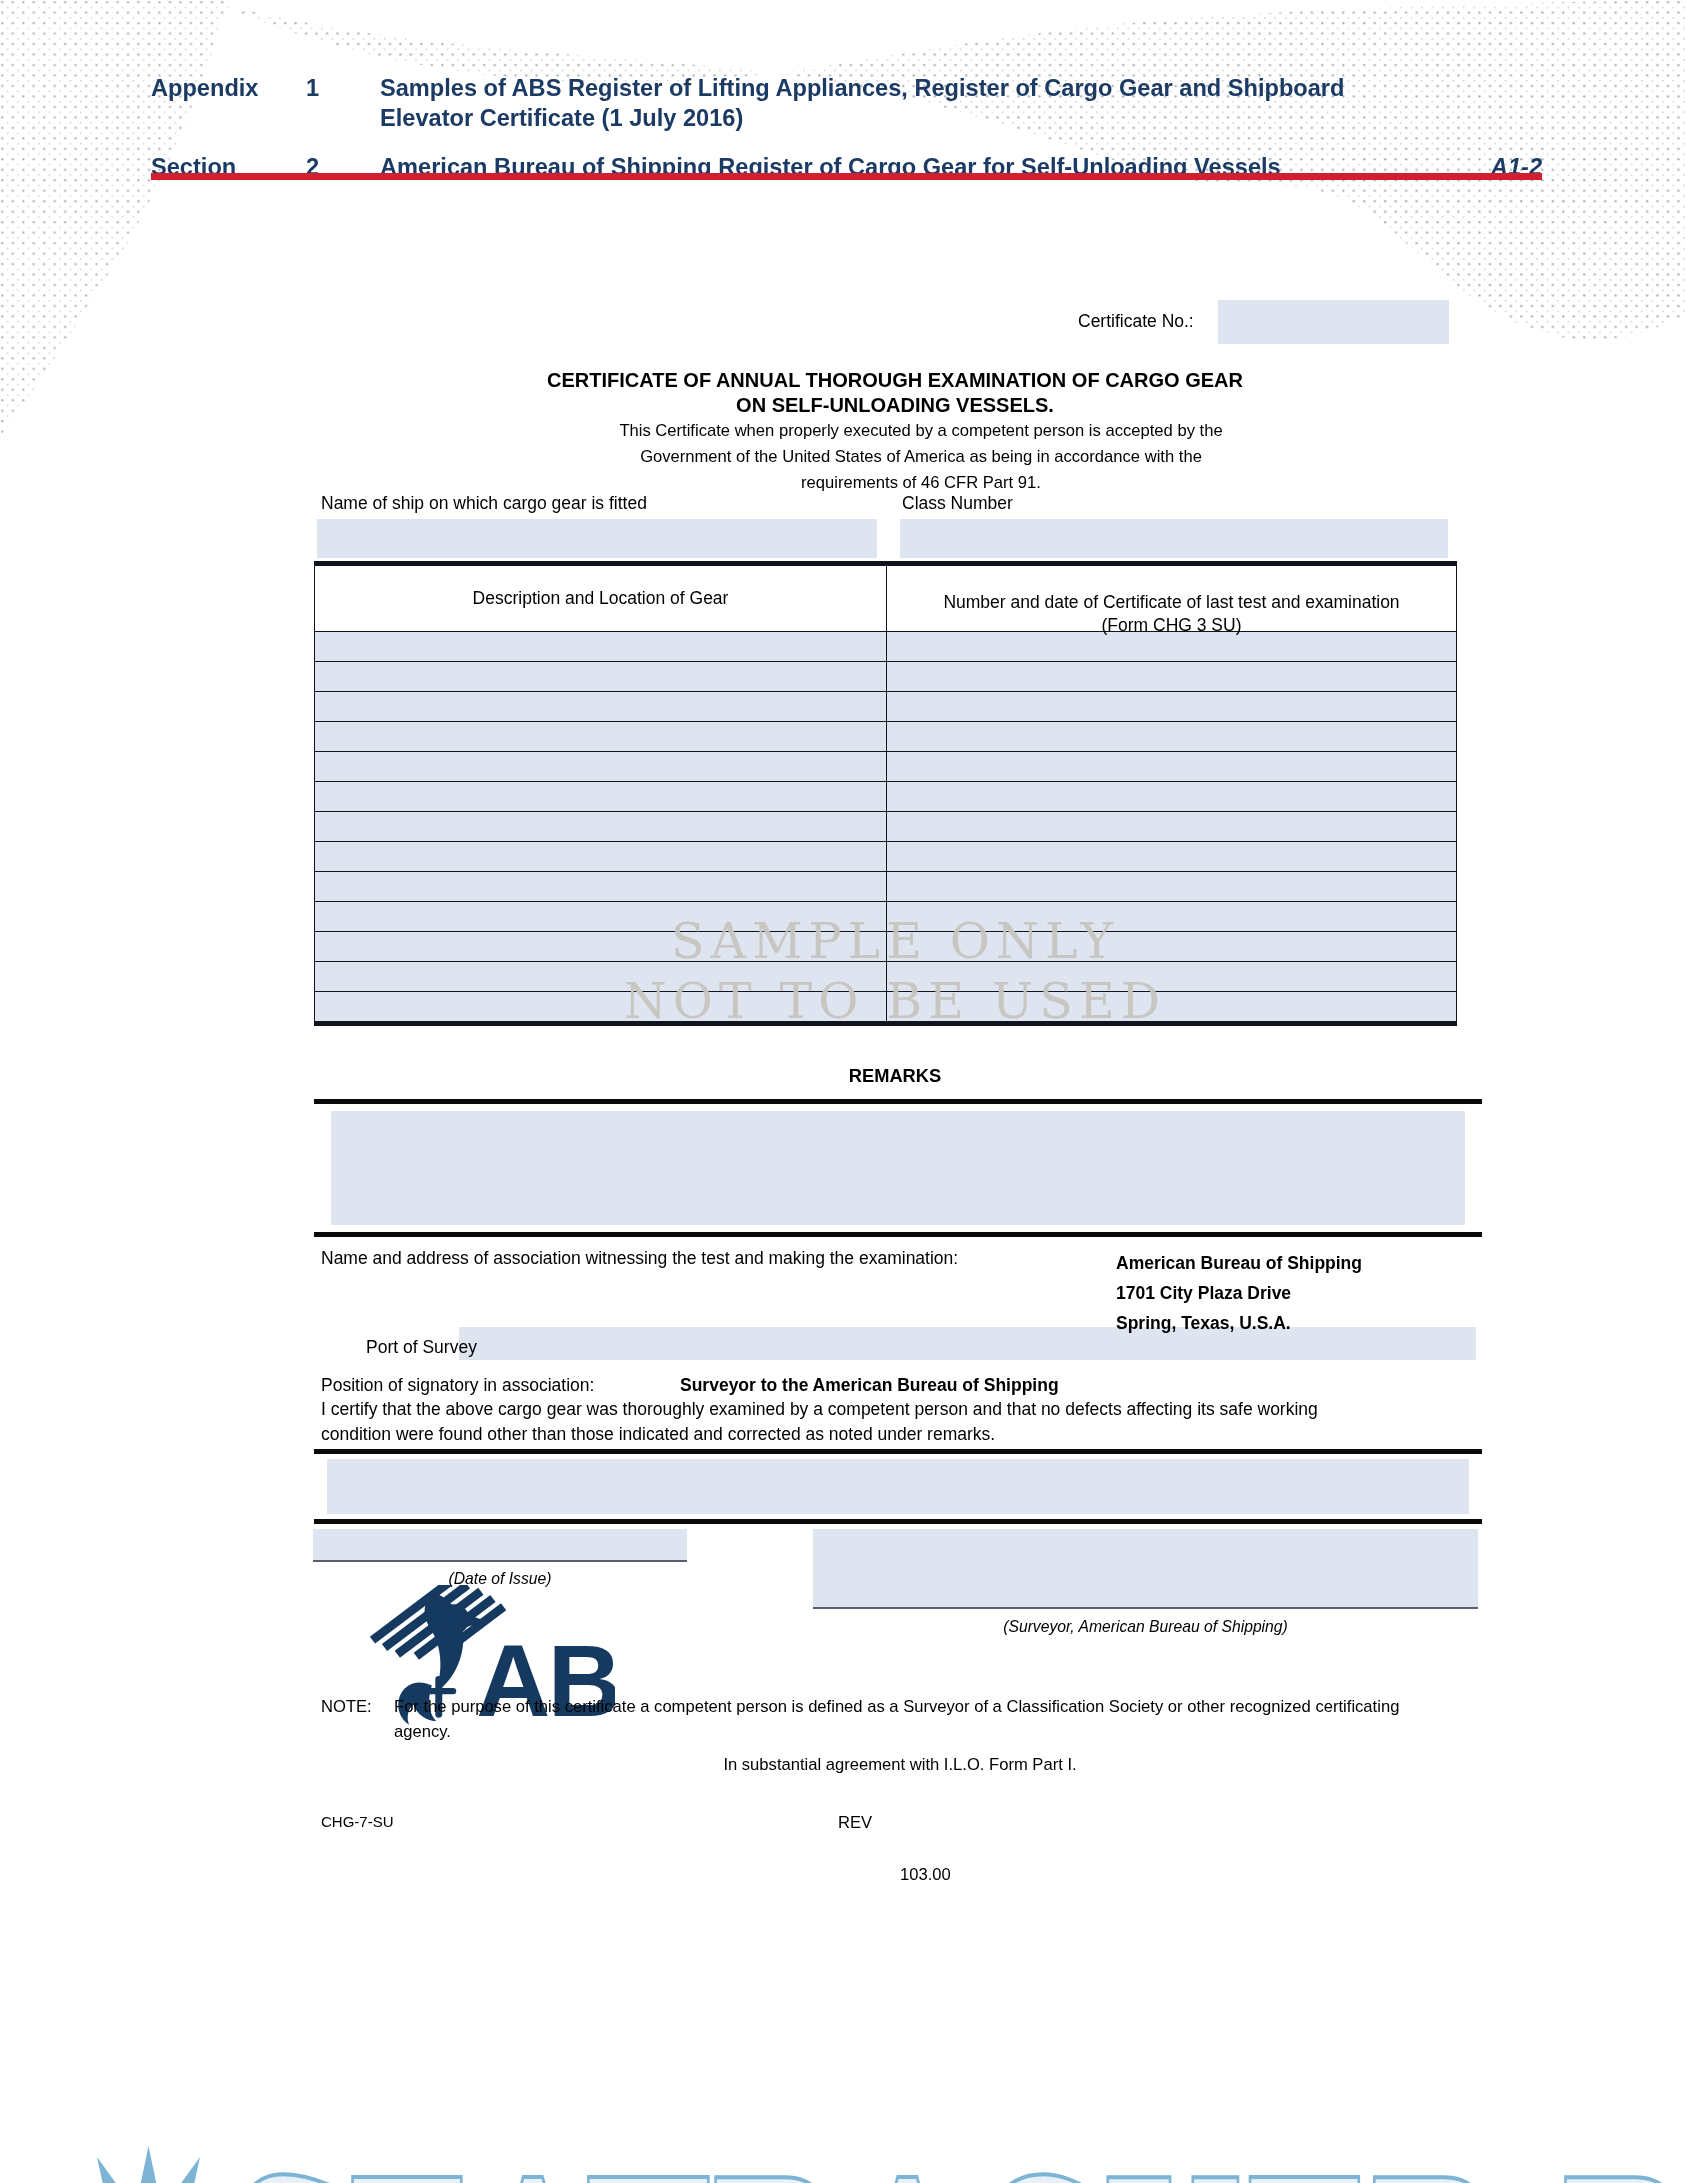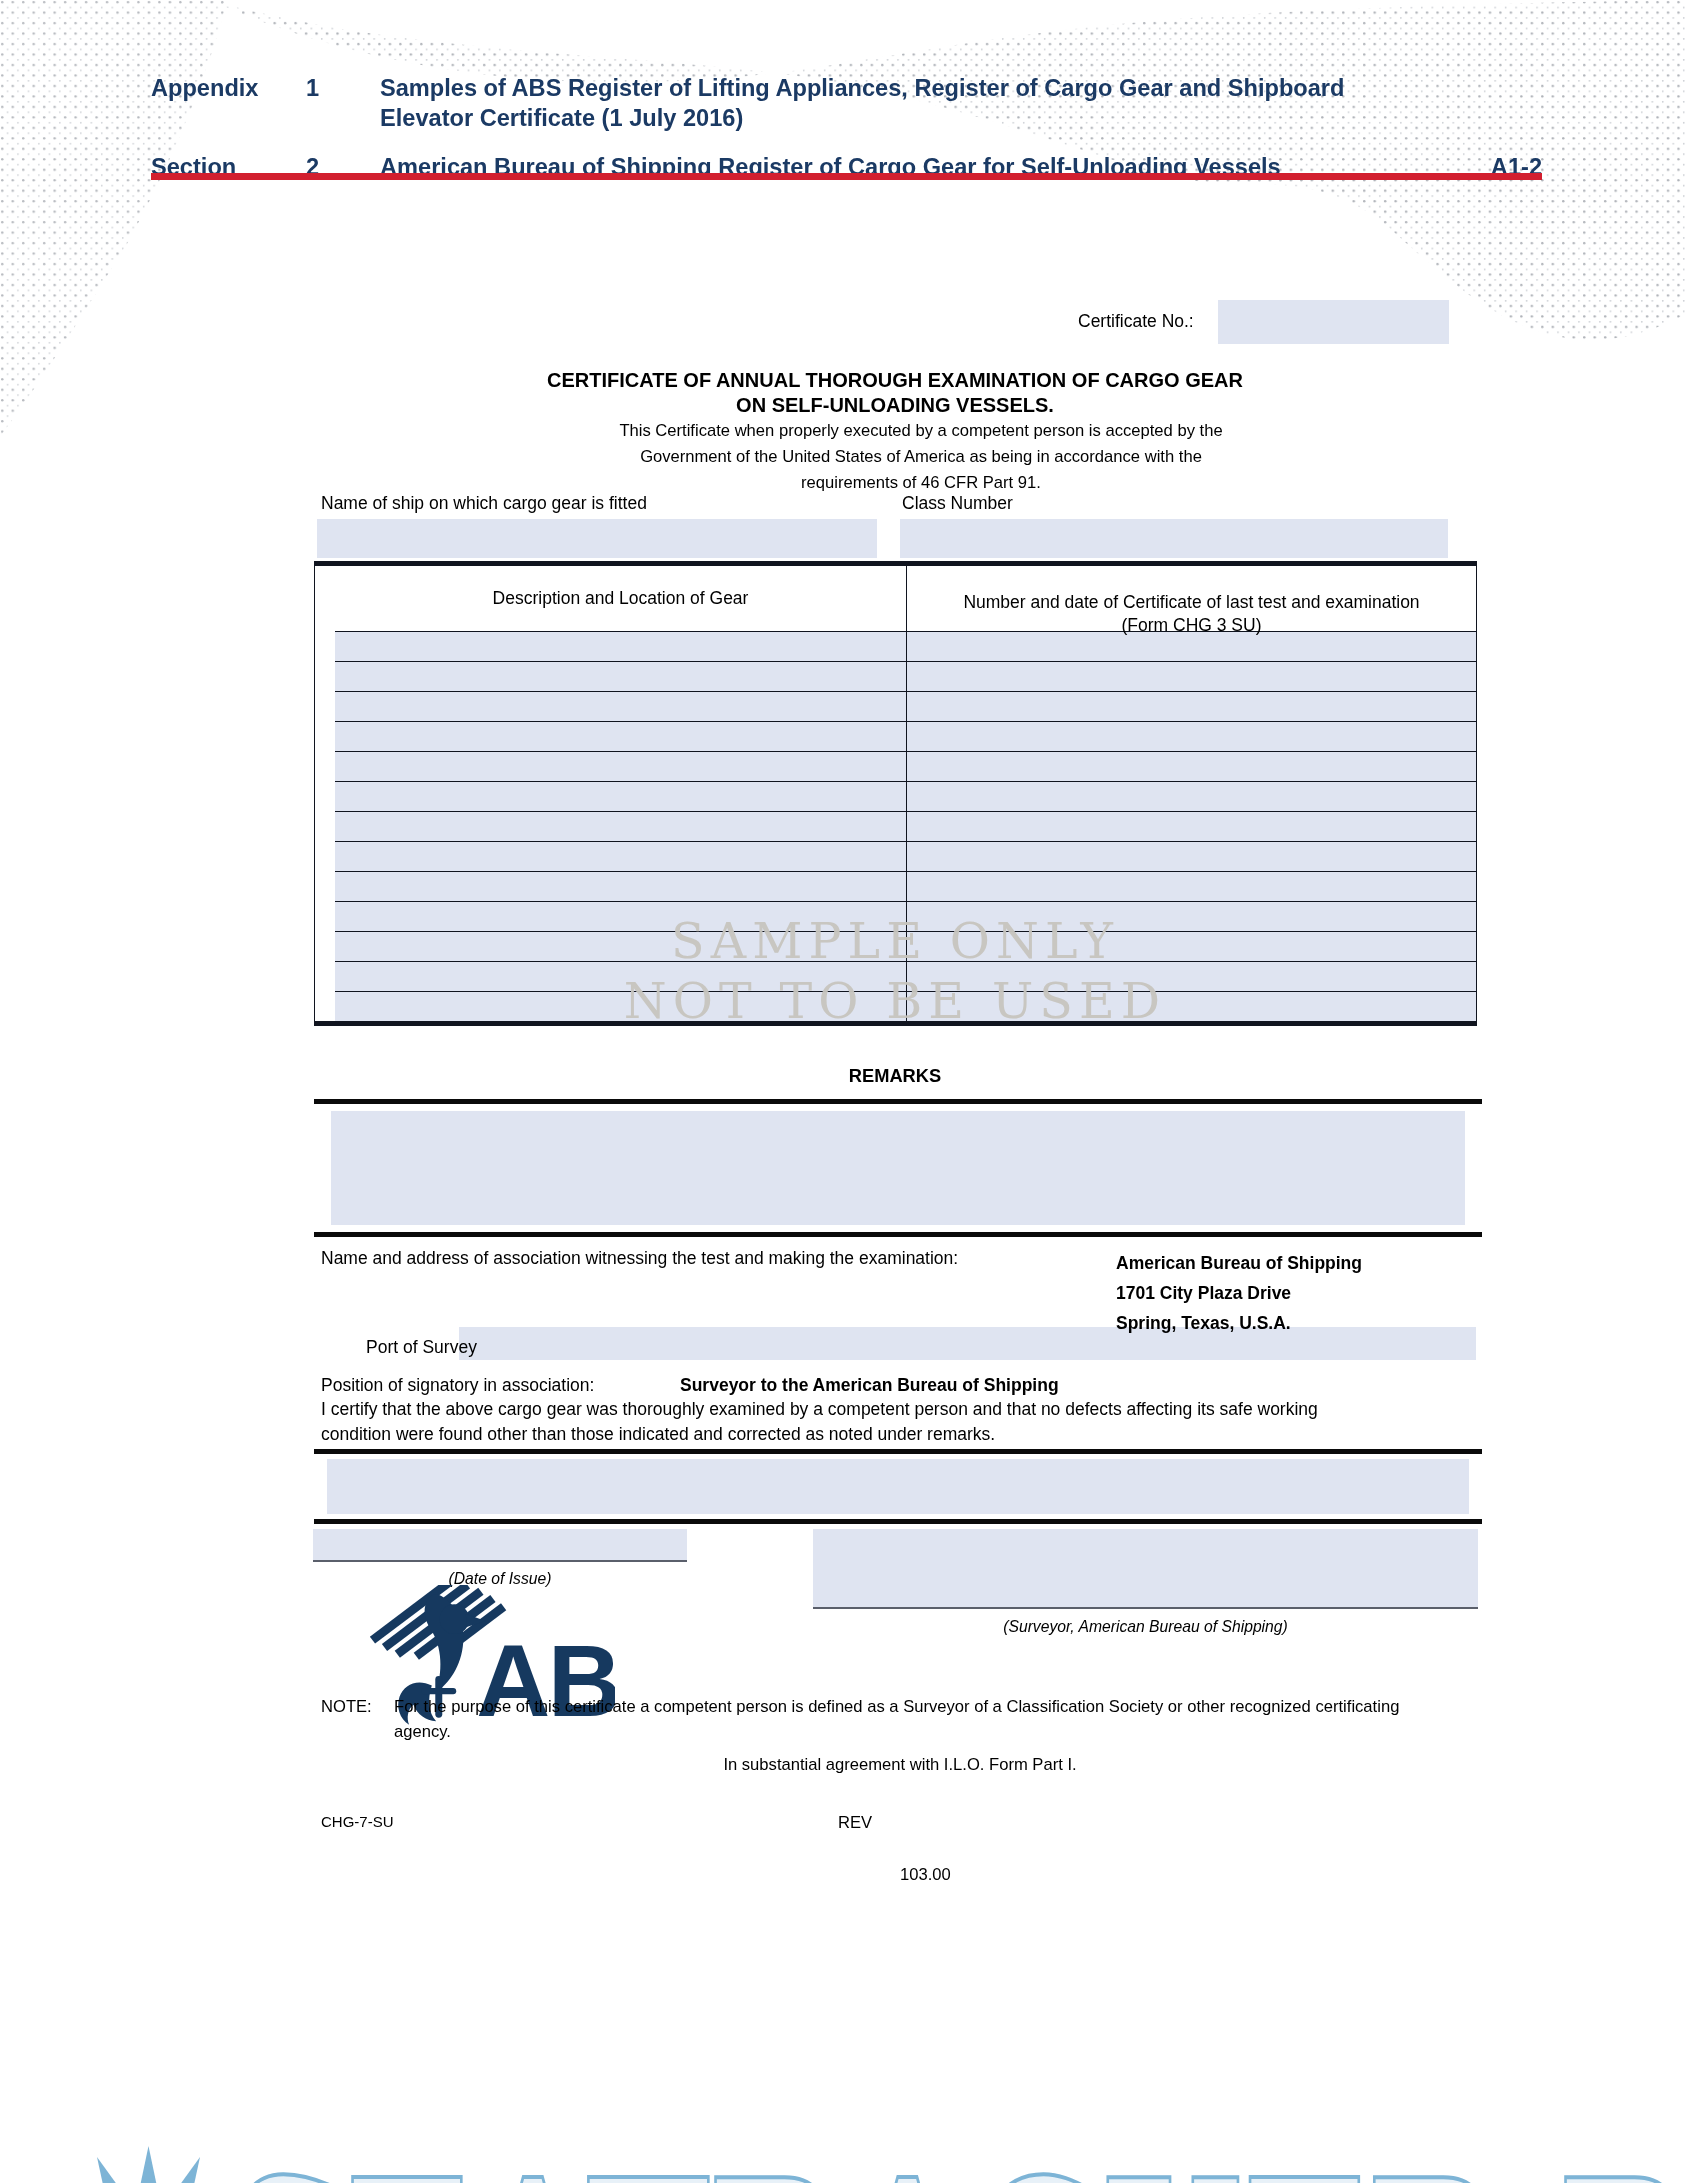--- a/index.html
+++ b/index.html
@@ -9,38 +9,38 @@
   }
   
   .deco-dots{position:absolute;left:0;top:0;z-index:0;}
   
   .hdr{position:absolute;left:151px;top:73px;width:1391px;z-index:2;
        color:#1b3a64;font-weight:bold;font-size:23.6px;line-height:30px;}
   .hdr-row{position:relative;display:flex;align-items:flex-start;}
   .hdr-label{width:155px;flex:none;}
   .hdr-num{width:74px;flex:none;}
   .hdr-title{width:1031px;flex:none;}
-  .hdr-ref{margin-left:auto;text-align:right;}
+  .hdr-ref{margin-left:auto;text-align:right;font-style:italic;}
   .hdr-row.section{margin-top:19px;}
   .red-rule{position:absolute;left:151px;top:173px;width:1391px;height:7.4px;background:#d21f2f;z-index:2;}
   
   .cert-no-label{position:absolute;left:1078px;top:311px;font-size:17.5px;z-index:2;}
   .field{background:#dfe4f1;position:absolute;z-index:1;}
   .cert-no-field{left:1218px;top:300px;width:231px;height:44px;}
   .cert-title{position:absolute;left:445px;top:368px;width:900px;text-align:center;
               font-size:20px;font-weight:bold;line-height:25px;z-index:2;}
   .intro{position:absolute;left:515px;top:418px;width:812px;text-align:center;
          font-size:16.6px;line-height:26px;z-index:2;}
   .ship-label{position:absolute;left:321px;top:493px;font-size:17.5px;z-index:2;}
   .class-label{position:absolute;left:902px;top:493px;font-size:17.5px;z-index:2;}
   .ship-field{left:317px;top:519px;width:560px;height:39px;}
   .class-field{left:900px;top:519px;width:548px;height:39px;}
   
   .gear-table{position:absolute;left:314px;top:561px;width:1141px;z-index:1;
-              border:1.7px solid #10141f;border-top-width:5.2px;border-bottom-width:5.2px;padding-left:20px;}
+              border:1.7px solid #10141f;border-top-width:5.2px;border-bottom-width:5.2px;}
   .ghead{display:flex;background:#fff;height:65px;}
   .gh{display:flex;align-items:center;justify-content:center;text-align:center;
       font-size:17.5px;line-height:23px;}
   .gh1{width:571px;flex:none;border-right:1.7px solid #10141f;}
   .gh2{flex:1;padding:0 39px;margin-top:31px;}
   .grow{display:flex;height:29px;border-top:1.7px solid #10141f;background:#dfe4f1;}
   .gcell{width:571px;flex:none;}
   .gc2{border-left:1.7px solid #10141f;flex:1;width:auto;}
   .sample-wm{position:absolute;left:445px;width:900px;text-align:center;z-index:3;
              font-family:"DejaVu Serif",serif;color:rgba(198,196,190,0.95);

